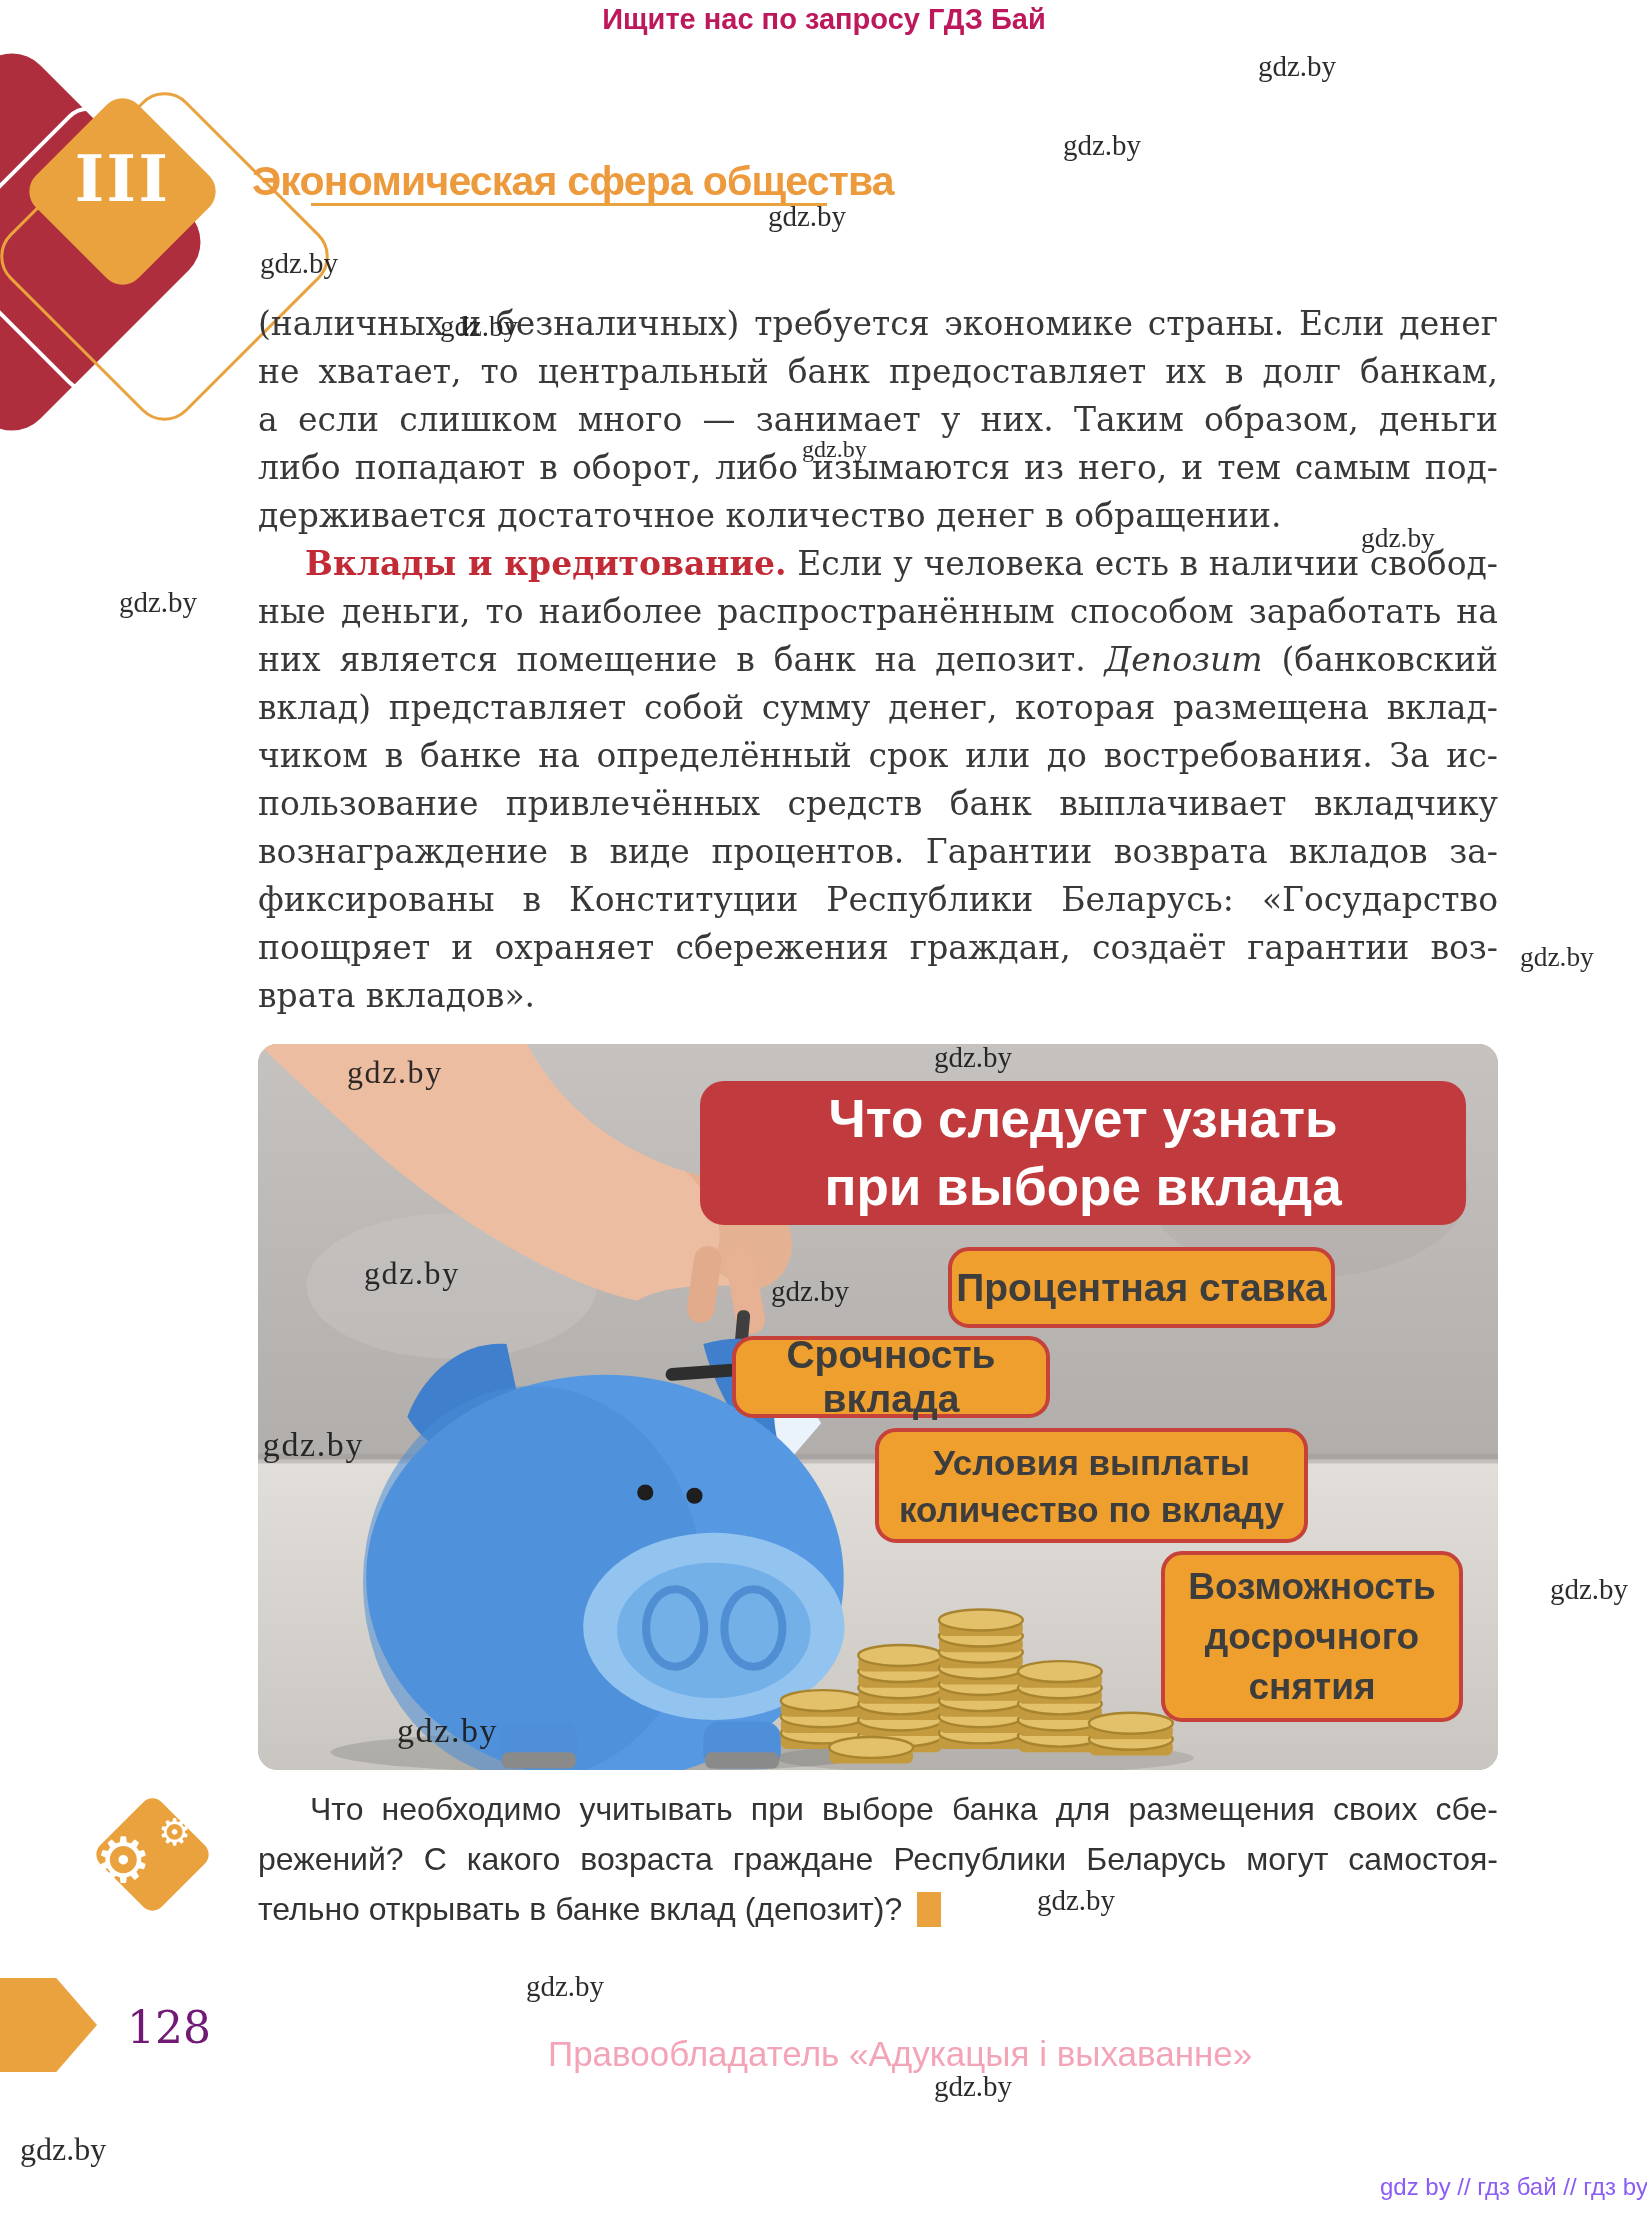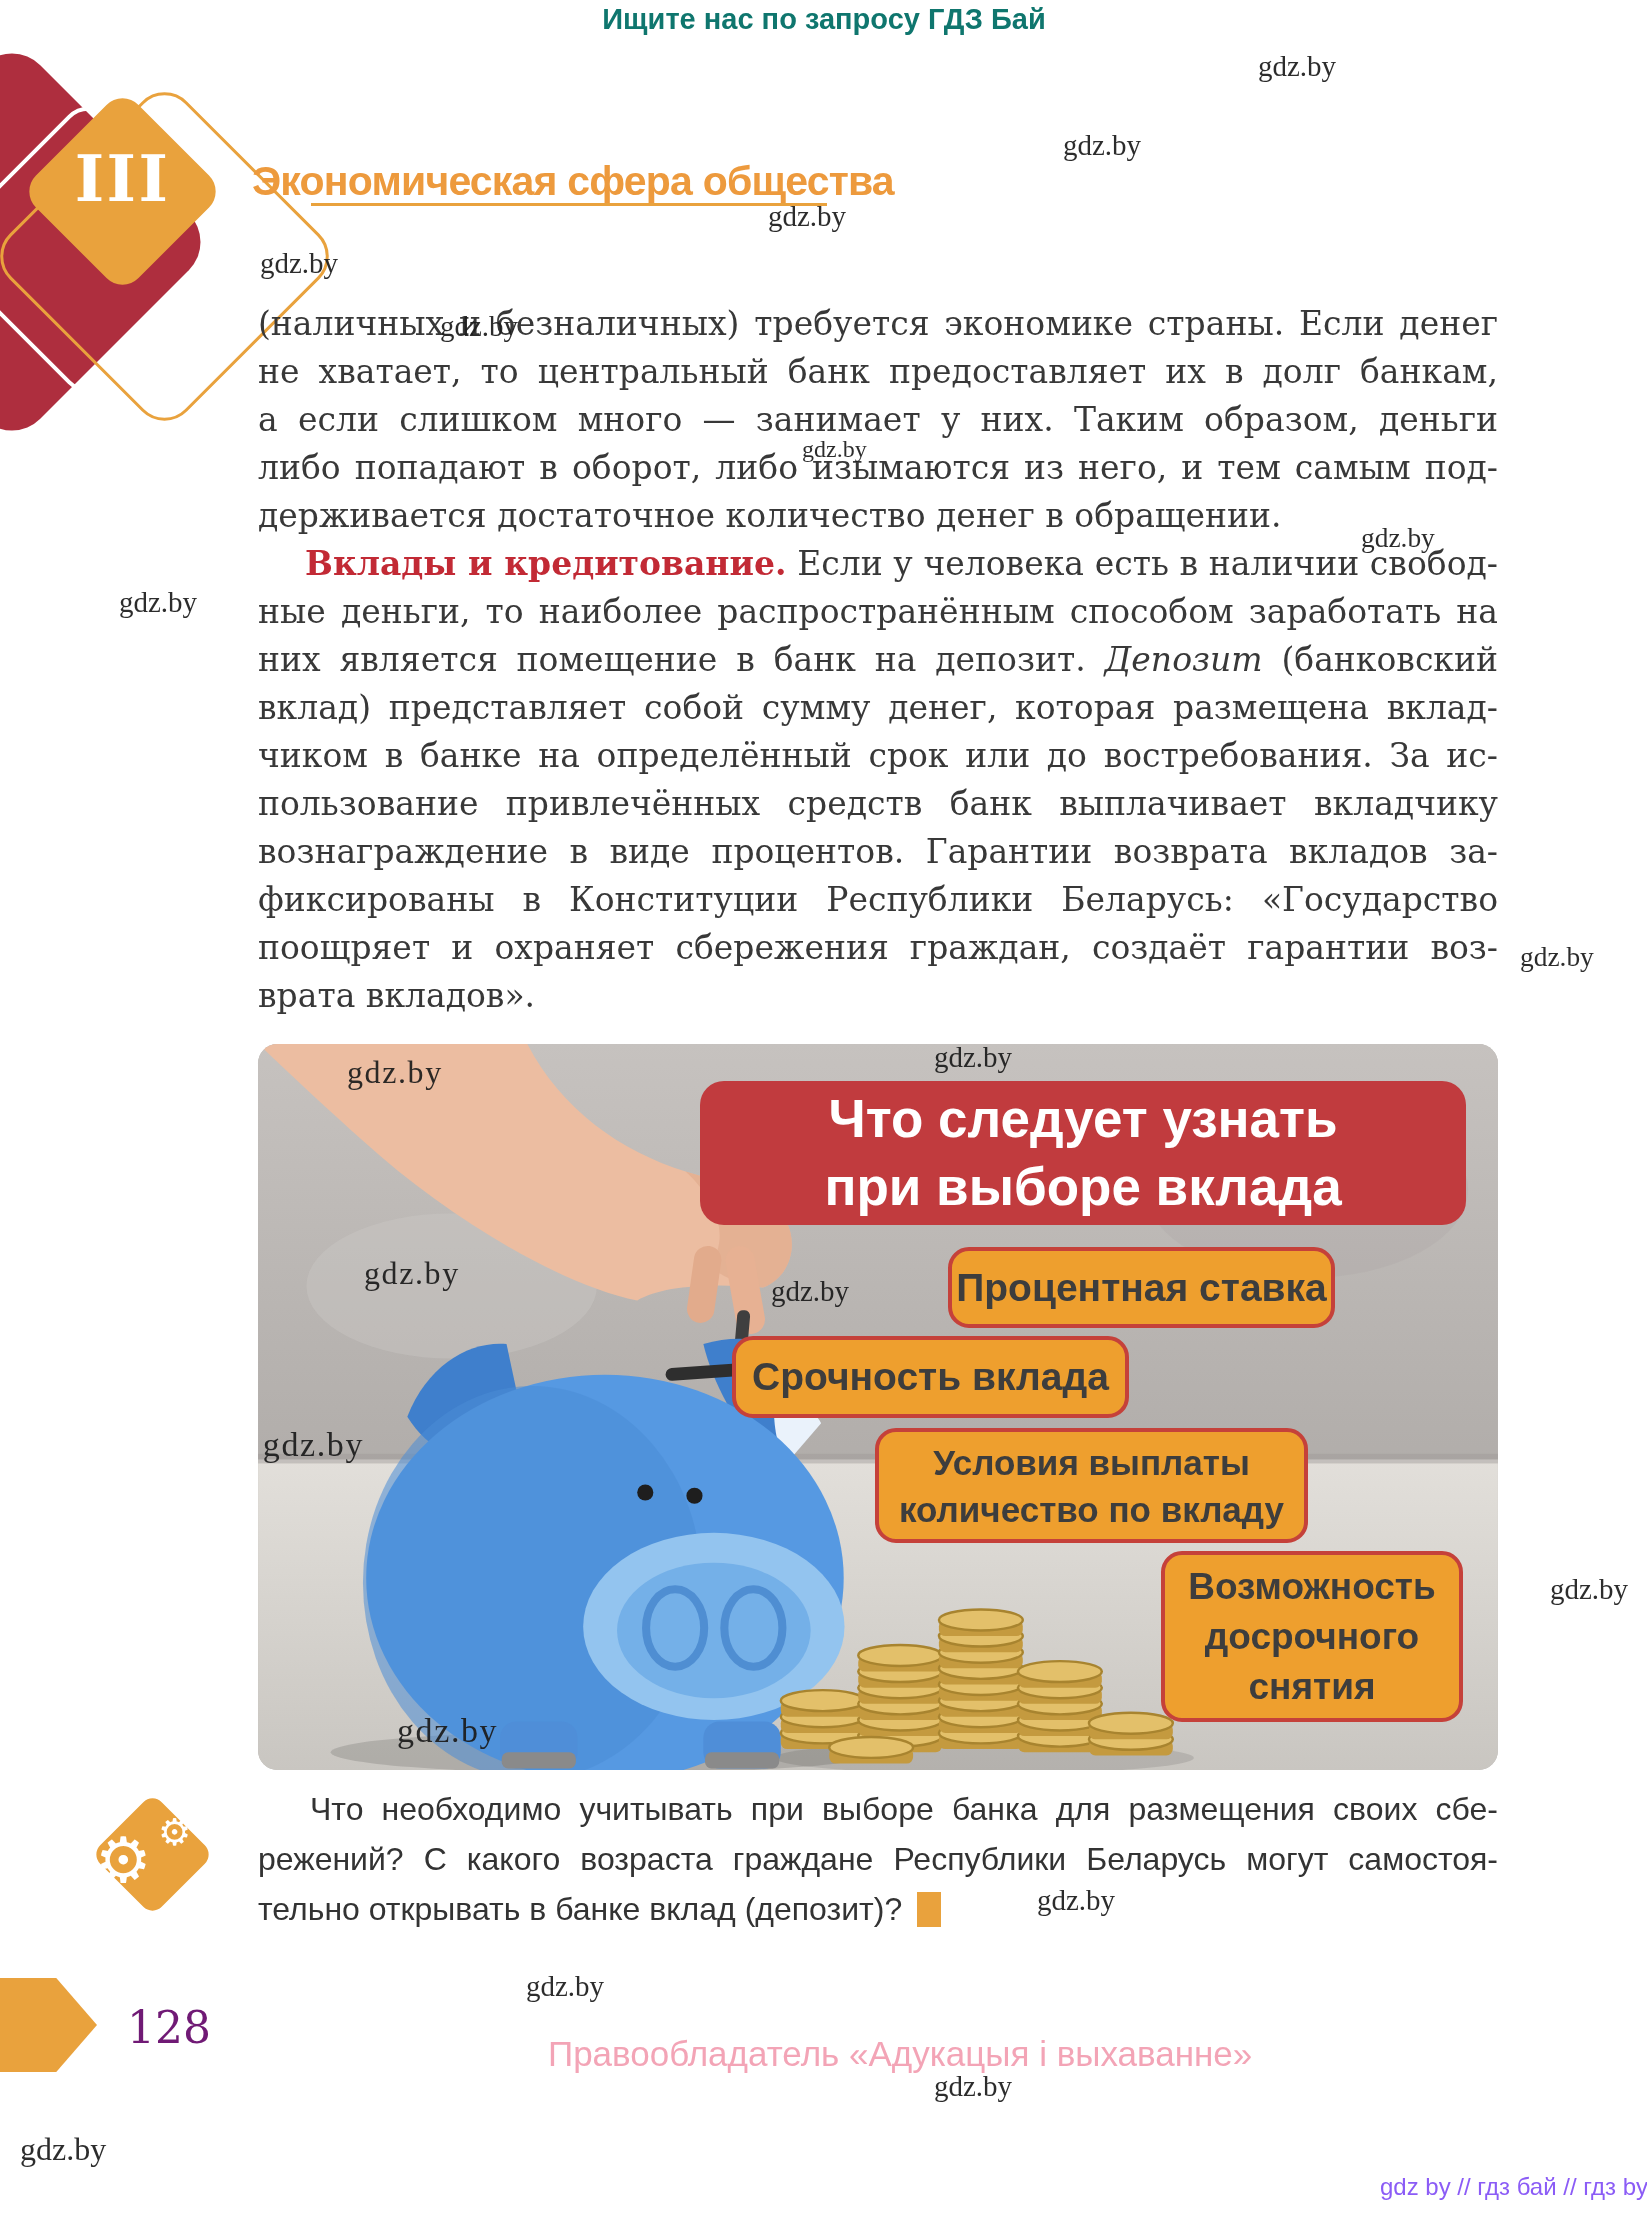--- a/index.html
+++ b/index.html
@@ -1,20 +1,20 @@
 <!DOCTYPE html>
 <html style="font-size:13px"><head>
 <meta charset="utf-8">
 <style>
   html,body{margin:0;padding:0;background:#888;}
   #page{position:relative;width:1648px;height:2216px;background:#ffffff;overflow:hidden;
         font-family:"Liberation Sans",sans-serif;}
   
   .top-banner{position:absolute;top:3.2px;left:0;width:100%;text-align:center;
-      font-size:29px;color:#0f766e;font-weight:bold;letter-spacing:0;}
+      font-size:29px;color:#be185d;font-weight:bold;letter-spacing:0;}
   .bottom-links{position:absolute;top:2173px;left:0;width:100%;text-align:right;
       font-size:24px;color:#8b5cf6;}
   
   .wm{position:absolute;color:#1d1d1d;opacity:.93;font-family:Liberation Serif, serif;
       white-space:nowrap;}
   
   .diamond{position:absolute;transform:rotate(45deg);}
   .d-red{left:-133px;top:97px;width:290px;height:290px;background:#ae2e3e;border-radius:40px;}
   .d-white-o{left:-21px;top:140px;width:211px;height:211px;border:4px solid #ffffff;
       border-radius:29px;background:transparent;}
@@ -38,21 +38,21 @@
   .figure{position:absolute;left:258px;top:1044px;width:1240px;height:726px;
       border-radius:19.4px;overflow:hidden;background:#bdb9b6;}
   .figure svg{position:absolute;left:0;top:0;}
   .fig-box{position:absolute;display:flex;align-items:center;justify-content:center;
       text-align:center;font-weight:bold;box-sizing:border-box;}
   .fig-title{left:442px;top:37px;width:766px;height:144px;background:#c13b3e;color:#ffffff;
       border-radius:24px;font-size:53px;line-height:68px;white-space:pre-line;}
   .fig-label{background:#ee9f2e;border:4.8px solid #c5413a;border-radius:21px;color:#3d3d3d;
       white-space:pre-line;}
   .lbl-rate{left:690px;top:203px;width:387px;height:81px;font-size:39px;}
-  .lbl-term{left:474px;top:292px;width:397px;height:82px;font-size:39px;}
+  .lbl-term{left:474px;top:292px;width:318px;height:82px;font-size:39px;}
   .lbl-currency{left:897px;top:292px;width:315px;height:82px;font-size:39px;}
   .lbl-payout{left:617px;top:384px;width:433px;height:115px;font-size:35px;line-height:47px;}
   .lbl-early{left:903px;top:507px;width:302px;height:171px;font-size:37px;line-height:50px;}
   .wm-img{color:#1c1c1c;}
   
   .question{position:absolute;left:258px;top:1784px;width:1240px;
       font-size:32px;line-height:50px;color:#333333;}
   .question .q1{text-indent:52px;}
   .end-marker{display:inline-block;width:24px;height:35px;background:#e9a23d;
       vertical-align:-6.5px;margin-left:14.5px;}

